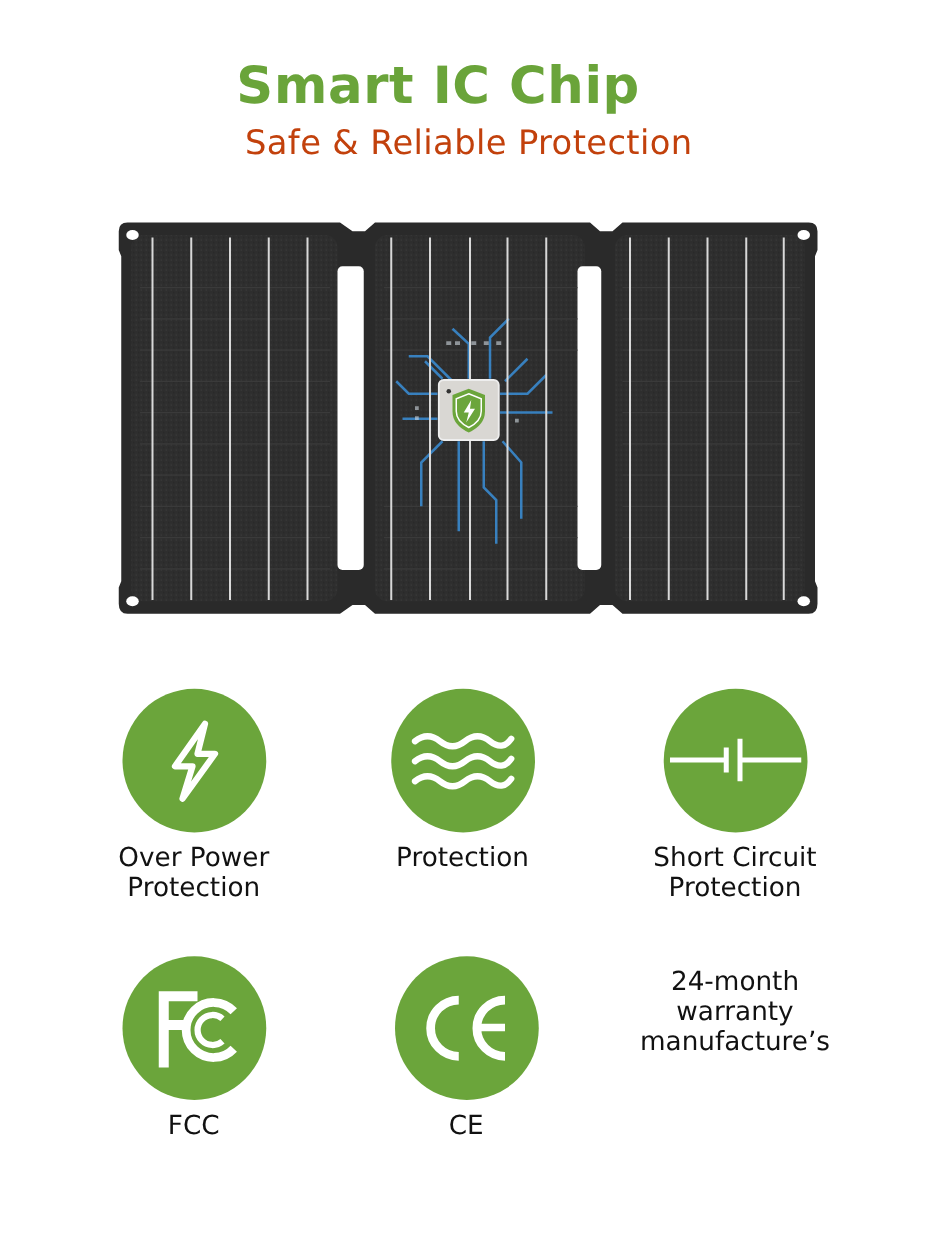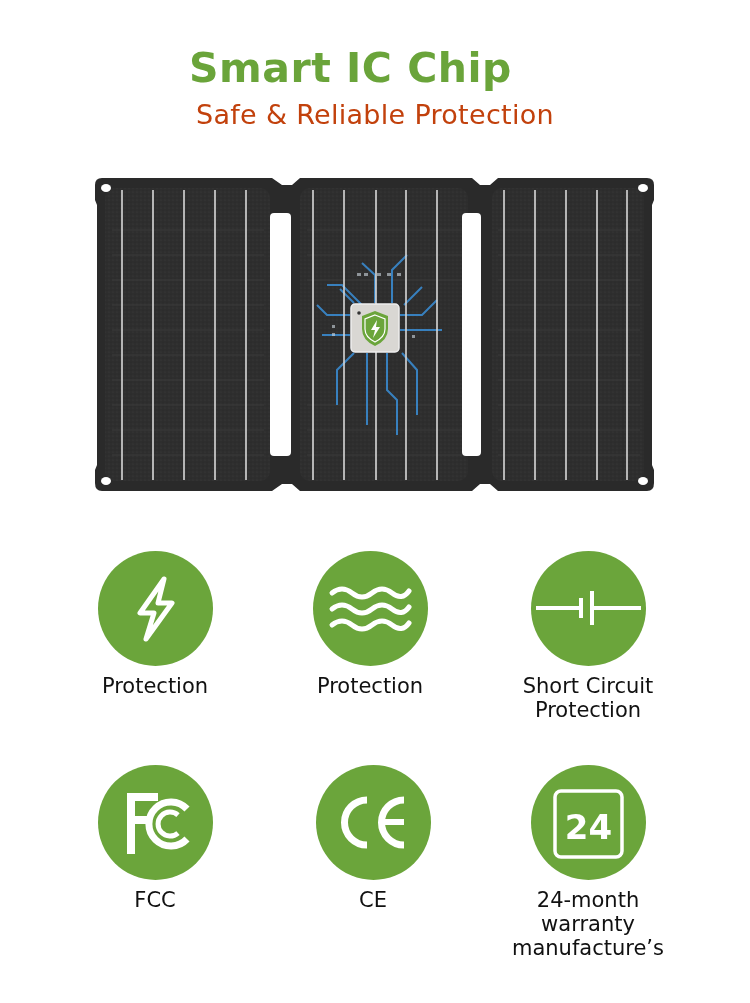--- a/index.html
+++ b/index.html
@@ -148,20 +148,21 @@
   </div>
 </div>
 
 <div class="feature" style="left:45px; top:551px;">
   <div class="circle">
     <svg width="115" height="115" viewBox="0 0 115 115">
       <path d="M66,28 L42,62 L56,62 L48,88 L74,52 L60,52 Z" fill="none" stroke="#ffffff" stroke-width="5" stroke-linejoin="round"></path>
     </svg>
   </div>
   <div class="label">
+    <span>Over Power</span>
     <span>Protection</span>
   </div>
 </div>
 
 <div class="feature" style="left:260px; top:551px;">
   <div class="circle">
     <svg width="115" height="115" viewBox="0 0 115 115">
       <g fill="none" stroke="#ffffff" stroke-width="5" stroke-linecap="round">
         <path d="M19,42 Q29,34 39,42 T59,42 T79,42 T96,40"></path>
         <path d="M19,58 Q29,50 39,58 T59,58 T79,58 T96,56"></path>
@@ -216,24 +217,18 @@
       </g>
       <rect x="68" y="54" width="20" height="6" fill="#ffffff"></rect>
     </svg>
   </div>
   <div class="label">
     <span>CE</span>
   </div>
 </div>
 
 <div class="feature" style="left:478px; top:765px;">
-  <div class="circle">
-    <svg width="115" height="115" viewBox="0 0 115 115">
-      <rect x="24" y="26" width="67" height="66" rx="6" fill="none" stroke="#ffffff" stroke-width="3.5"></rect>
-      <text x="57.5" y="74" text-anchor="middle" font-family="DejaVu Sans, sans-serif" font-weight="bold" font-size="34" fill="#ffffff">24</text>
-    </svg>
-  </div>
   <div class="label">
     <span>24-month</span>
     <span>warranty</span>
     <span>manufacture’s</span>
   </div>
 </div>
 
 </body></html>

